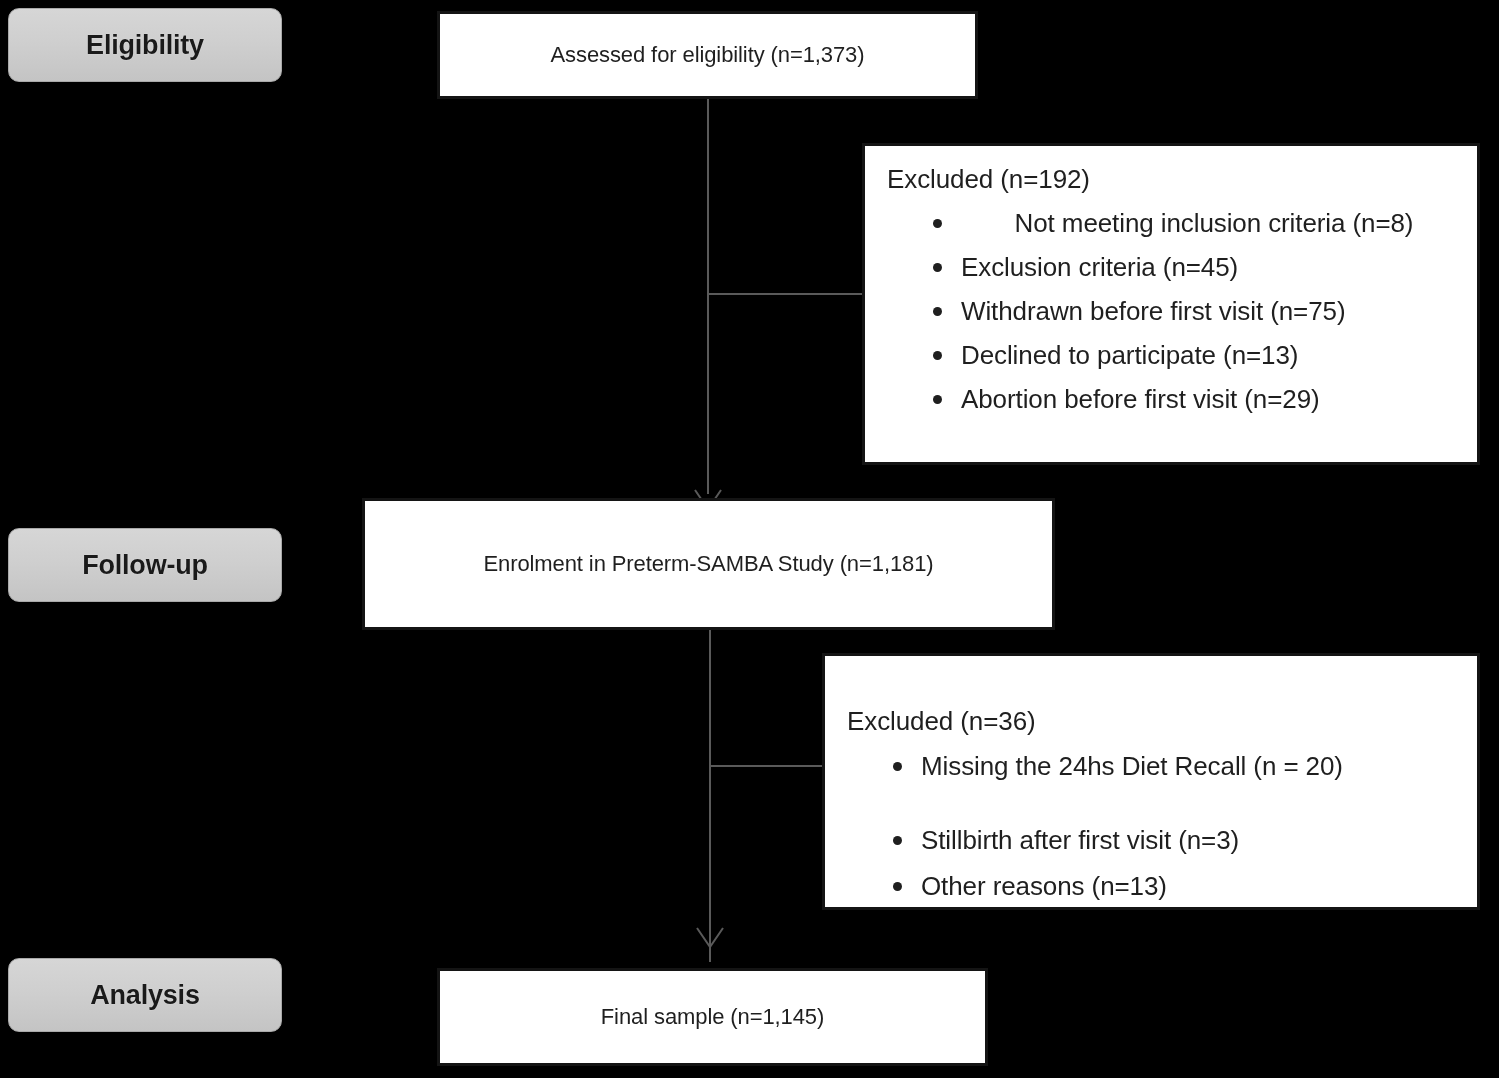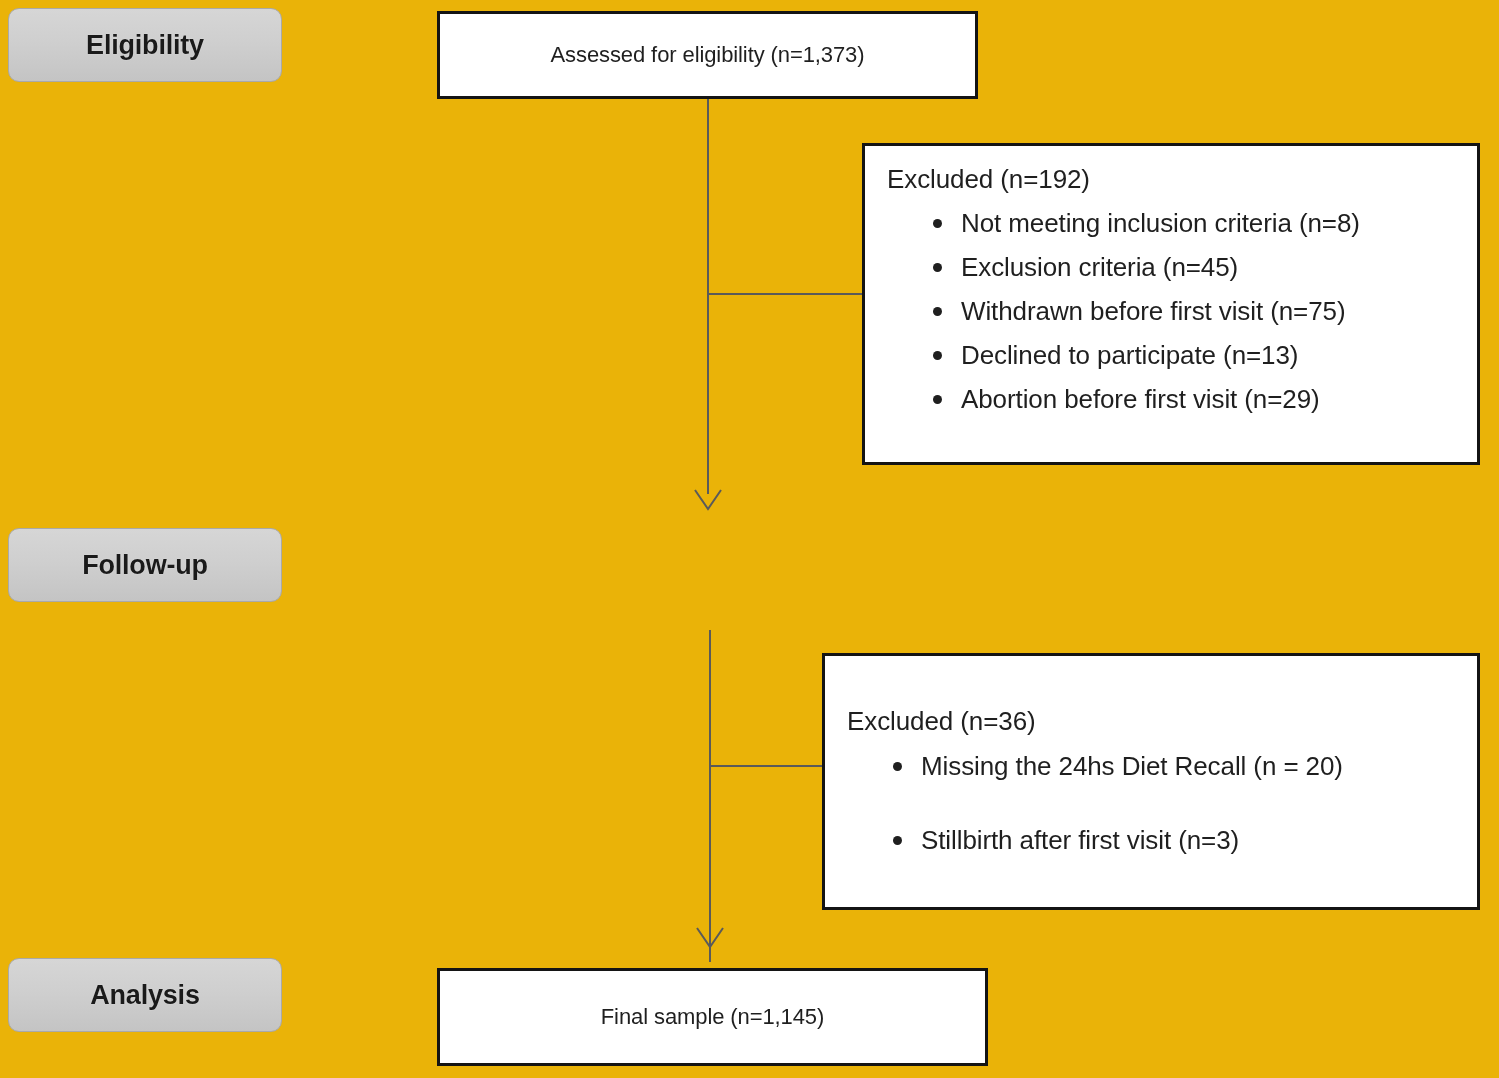--- a/index.html
+++ b/index.html
@@ -9,21 +9,21 @@
     background: #ffffff;
   }
   body {
     font-family: "Liberation Sans", sans-serif;
     -webkit-font-smoothing: antialiased;
   }
   #canvas {
     position: relative;
     width: 1499px;
     height: 1078px;
-    background: #eab308;
+    background: #000000;
     overflow: hidden;
   }
 
   
   .stage-label {
     position: absolute;
     box-sizing: border-box;
     border: 1px solid #a9a9a9;
     border-radius: 11px;
     background: linear-gradient(180deg, #d6d6d6 0%, #cfcfcf 45%, #c4c4c4 100%);
@@ -137,21 +137,21 @@
   <div class="arrow-head" style="left:693px; top:488px;">
     <svg width="30" height="24" viewBox="0 0 30 24">
       <path d="M2 2 L15 21 L28 2" fill="none" stroke="#5a5a5a" stroke-width="2"></path>
     </svg>
   </div>
 
   <div class="flow-box" style="left:862px; top:143px; width:618px; height:322px;">
     <div class="excl-inner" style="top:18px;">
       <p class="excl-title">Excluded (n=192)</p>
       <ul class="excl-list">
-        <li style="height:44px; line-height:44px;">
+        <li style="height:44px; line-height:44px;text-align:center;">
           <span class="bullet"></span>
           <span>Not meeting inclusion criteria (n=8)</span>
         </li>
         <li style="height:44px; line-height:44px;">
           <span class="bullet"></span>
           <span>Exclusion criteria (n=45)</span>
         </li>
         <li style="height:44px; line-height:44px;">
           <span class="bullet"></span>
           <span>Withdrawn before first visit (n=75)</span>
@@ -161,20 +161,23 @@
           <span>Declined to participate (n=13)</span>
         </li>
         <li style="height:44px; line-height:44px;">
           <span class="bullet"></span>
           <span>Abortion before first visit (n=29)</span>
         </li>
       </ul>
     </div>
   </div>
 
+  <div class="flow-box centered" style="left:362px; top:498px; width:693px; height:132px;">
+    <span class="box-text">Enrolment in Preterm-SAMBA Study (n=1,181)</span>
+  </div>
 
   <div class="v-line" style="left:709px; top:630px; height:332px;"></div>
   <div class="h-line" style="left:709px; top:765px; width:115px;"></div>
   <div class="arrow-head" style="left:695px; top:926px;">
     <svg width="30" height="24" viewBox="0 0 30 24">
       <path d="M2 2 L15 21 L28 2" fill="none" stroke="#5a5a5a" stroke-width="2"></path>
     </svg>
   </div>
 
   <div class="flow-box" style="left:822px; top:653px; width:658px; height:257px;">
@@ -182,20 +185,24 @@
       <p class="excl-title">Excluded (n=36)</p>
       <ul class="excl-list">
         <li style="height:46px; line-height:46px;">
           <span class="bullet"></span>
           <span>Missing the 24hs Diet Recall (n = 20)</span>
         </li>
         <li style="height:46px; line-height:46px;margin-top:28px;">
           <span class="bullet"></span>
           <span>Stillbirth after first visit (n=3)</span>
         </li>
+        <li style="height:46px; line-height:46px;">
+          <span class="bullet"></span>
+          <span>Other reasons (n=13)</span>
+        </li>
       </ul>
     </div>
   </div>
 
   <div class="flow-box centered" style="left:437px; top:968px; width:551px; height:98px;">
     <span class="box-text">Final sample (n=1,145)</span>
   </div>
 
 </div>
 

